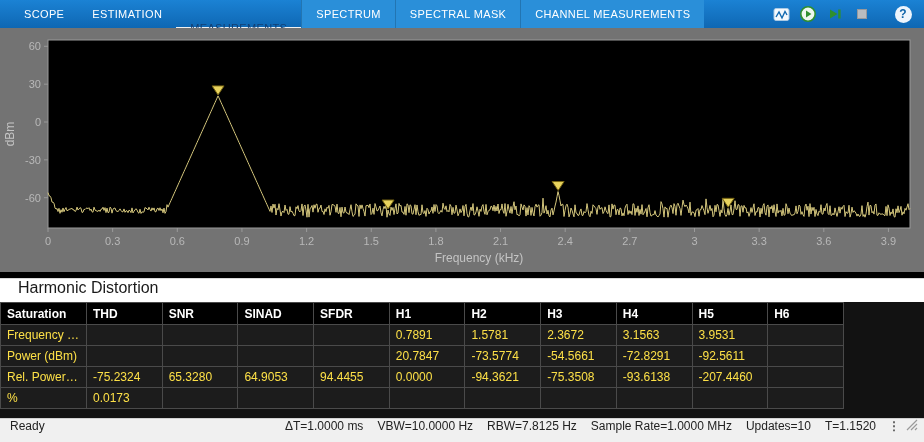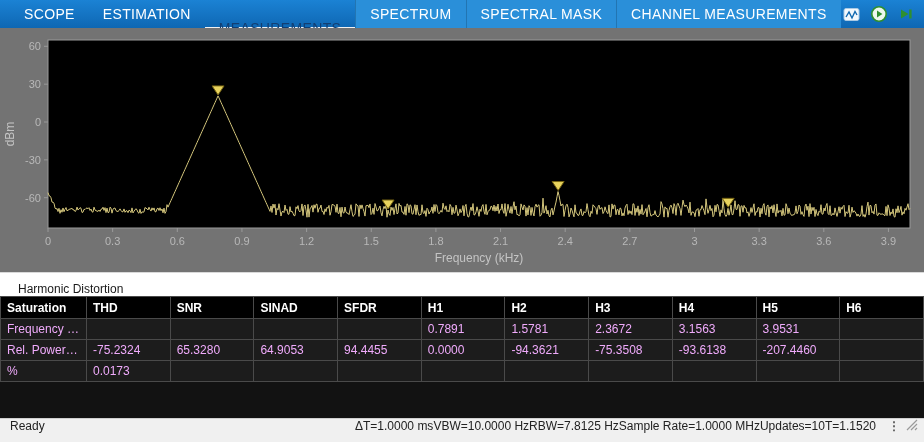--- a/index.html
+++ b/index.html
@@ -4,51 +4,51 @@
 <style>
   * { margin:0; padding:0; box-sizing:border-box; }
   html,body { width:924px; height:442px; overflow:hidden; background:#000;
               font-family:"Liberation Sans", sans-serif; }
   .app { width:924px; height:442px; display:flex; flex-direction:column; }
 
   
   .toolbar { height:28px; flex:0 0 28px; background:linear-gradient(#1b82d4,#0e67b3);
              display:flex; align-items:stretch; color:#fff; }
   .tabs { display:flex; padding-left:10px; }
-  .tab { padding:0 14px; font-size:14px; letter-spacing:.35px; display:flex; align-items:center;
+  .tab { padding:0 14px; font-size:11px; letter-spacing:.35px; display:flex; align-items:center;
          cursor:default; white-space:nowrap; }
   .tab.context { background:#2a8fd9; border-left:1px solid rgba(0,0,0,.18);text-align:center; }
   .tab.active { background:#f2f2f2; color:#123f73;margin-top:27px; }
   .toolbar-buttons { margin-left:auto; display:flex; align-items:center; gap:5px; padding-right:10px; }
   .tbtn { width:22px; height:22px; display:flex; align-items:center; justify-content:center;
           background:transparent; border:none; border-radius:3px; cursor:pointer; padding:0; }
   .tbtn.help { margin-left:14px; }
   .tbtn span { display:flex; }
   .help-glyph { width:17px; height:17px; border-radius:50%; background:#eef5fc; color:#0e63a8;
                 font-weight:bold; font-size:12px; align-items:center; justify-content:center; }
 
   
   .plot-panel { height:244px; flex:0 0 244px; background:#737373; }
   svg text { font-family:"Liberation Sans", sans-serif; }
 
   
   .section-band { height:24px; flex:0 0 24px; background:#ffffff; border-top:1px solid #d9d9d9;
-                  display:flex; align-items:flex-end; padding-left:18px; font-size:12px; color:#1a1a1a; }
+                  display:flex; align-items:flex-start; padding-left:18px; font-size:16px; color:#1a1a1a;margin-top:6px; }
 
   .table-wrap { flex:1 1 auto; background:#121212; overflow:hidden; }
-  table { width:924px; border-collapse:collapse; table-layout:fixed; }
+  table { width:844px; border-collapse:collapse; table-layout:fixed; }
   th,td { border:1px solid #4a4a4a; font-size:12px; padding:1px 6px; overflow:hidden;
           white-space:nowrap; text-overflow:ellipsis; }
   th { background:#000; color:#fff; font-weight:bold; text-align:left; height:22px; }
-  td { background:#1c1c1c; color:#f0abfc; height:21px; }
+  td { background:#1c1c1c; color:#fde047; height:21px; }
 
   
   .statusbar { height:24px; flex:0 0 24px; background:#f0f0f0; border-top:1px solid #cfcfcf;
                display:flex; align-items:flex-start; font-size:12px; color:#222; padding:0 6px 0 10px; }
-  .status-items { margin-left:auto; display:flex; white-space:nowrap; }
+  .status-items { margin-left:auto; display:flex; gap:14px; white-space:nowrap; }
   .overflow-dots { margin-left:12px; color:#555; font-weight:bold; }
   .grip { margin-left:6px; display:flex; }
 </style>
 </head>
 <body>
 
 <div class="app">
 
   <div class="toolbar">
     <div class="tabs">
@@ -190,20 +190,33 @@
             <td></td>
             <td></td>
             <td>0.7891</td>
             <td>1.5781</td>
             <td>2.3672</td>
             <td>3.1563</td>
             <td>3.9531</td>
             <td></td>
           </tr>
           <tr>
+            <td>Power (dBm)</td>
+            <td></td>
+            <td></td>
+            <td></td>
+            <td></td>
+            <td>20.7847</td>
+            <td>-73.5774</td>
+            <td>-54.5661</td>
+            <td>-72.8291</td>
+            <td>-92.5611</td>
+            <td></td>
+          </tr>
+          <tr>
             <td>Rel. Power (dB...</td>
             <td>-75.2324</td>
             <td>65.3280</td>
             <td>64.9053</td>
             <td>94.4455</td>
             <td>0.0000</td>
             <td>-94.3621</td>
             <td>-75.3508</td>
             <td>-93.6138</td>
             <td>-207.4460</td>

